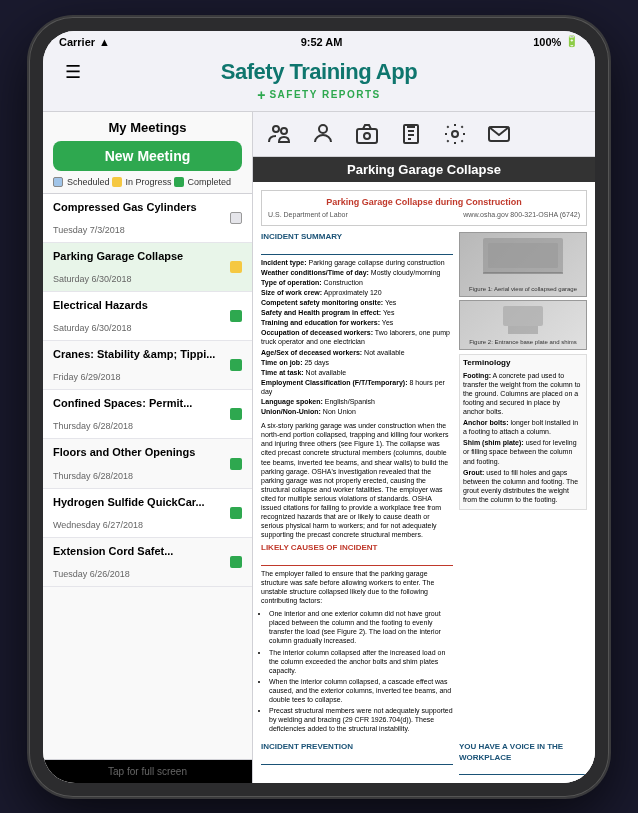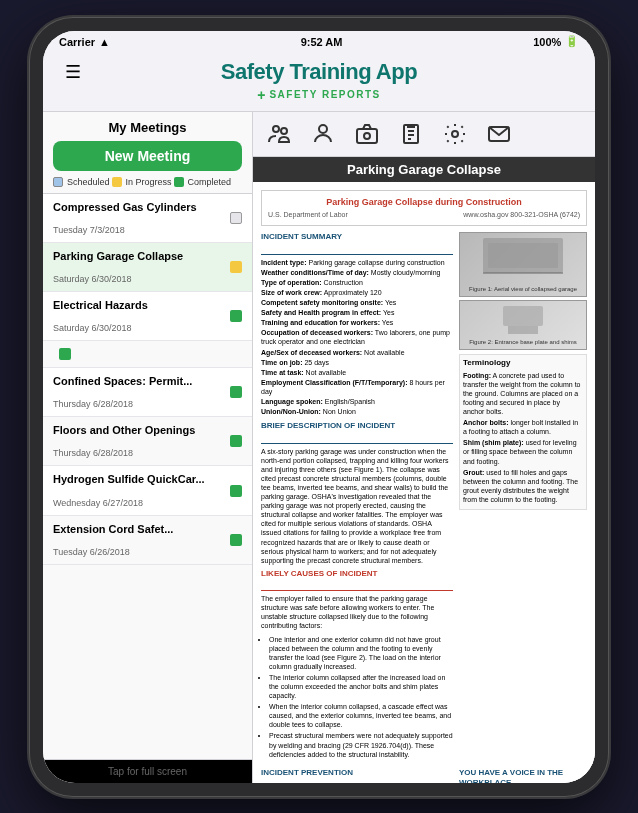--- a/index.html
+++ b/index.html
@@ -430,20 +430,24 @@
               <div class="meeting-status" style="background: rgb(245, 200, 66);"></div>
             </div>
             <div class="meeting-item">
               <div class="meeting-info">
                 <div class="meeting-name">Electrical Hazards</div>
                 <div class="meeting-date">Saturday 6/30/2018</div>
               </div>
               <div class="meeting-status" style="background: rgb(46, 168, 79);"></div>
             </div>
             <div class="meeting-item">
+              <div class="meeting-info">
+                <div class="meeting-name">Cranes: Stability &amp;amp; Tippi...</div>
+                <div class="meeting-date">Friday 6/29/2018</div>
+              </div>
               <div class="meeting-status" style="background: rgb(46, 168, 79);"></div>
             </div>
             <div class="meeting-item">
               <div class="meeting-info">
                 <div class="meeting-name">Confined Spaces: Permit...</div>
                 <div class="meeting-date">Thursday 6/28/2018</div>
               </div>
               <div class="meeting-status" style="background: rgb(46, 168, 79);"></div>
             </div>
             <div class="meeting-item">
@@ -550,21 +554,20 @@
                   <div style="font-size:7px;margin-bottom:1px;"><span style="font-weight:700;">Occupation of deceased workers:</span> Two laborers, one pump truck operator and one electrician</div>
                   <div style="font-size:7px;margin-bottom:1px;"><span style="font-weight:700;">Age/Sex of deceased workers:</span> Not available</div>
                   <div style="font-size:7px;margin-bottom:1px;"><span style="font-weight:700;">Time on job:</span> 25 days</div>
                   <div style="font-size:7px;margin-bottom:1px;"><span style="font-weight:700;">Time at task:</span> Not available</div>
                   <div style="font-size:7px;margin-bottom:1px;"><span style="font-weight:700;">Employment Classification (F/T/Temporary):</span> 8 hours per day</div>
                   <div style="font-size:7px;margin-bottom:1px;"><span style="font-weight:700;">Language spoken:</span> English/Spanish</div>
                   <div style="font-size:7px;margin-bottom:1px;"><span style="font-weight:700;">Union/Non-Union:</span> Non Union</div>
                 </div>
 
                 <div style="margin-top:5px;">
-                  <div class="section-title">BRIEF DESCRIPTION OF INCIDENT</div>
                   <p class="para">A six-story parking garage was under construction when the north-end portion collapsed, trapping and killing four workers and injuring three others (see Figure 1). The collapse was cited precast concrete structural members (columns, double tee beams, inverted tee beams, and shear walls) to build the parking garage. OSHA's investigation revealed that the parking garage was not properly erected, causing the structural collapse and worker fatalities. The employer was cited for multiple serious violations of standards. OSHA issued citations for failing to provide a workplace free from recognized hazards that are or likely to cause death or serious physical harm to workers; and for not adequately supporting the precast concrete structural members.</p>
                 </div>
 
                 <div>
                   <div class="section-title red">Likely Causes of Incident</div>
                   <p class="para">The employer failed to ensure that the parking garage structure was safe before allowing workers to enter. The unstable structure collapsed likely due to the following contributing factors:</p>
                   <ul class="bullet-list">
                     <li>One interior and one exterior column did not have grout placed between the column and the footing to evenly transfer the load (see Figure 2). The load on the interior column gradually increased.</li>
                     <li>The interior column collapsed after the increased load on the column exceeded the anchor bolts and shim plates capacity.</li>
                     <li>When the interior column collapsed, a cascade effect was caused, and the exterior columns, inverted tee beams, and double tees to collapse.</li>

